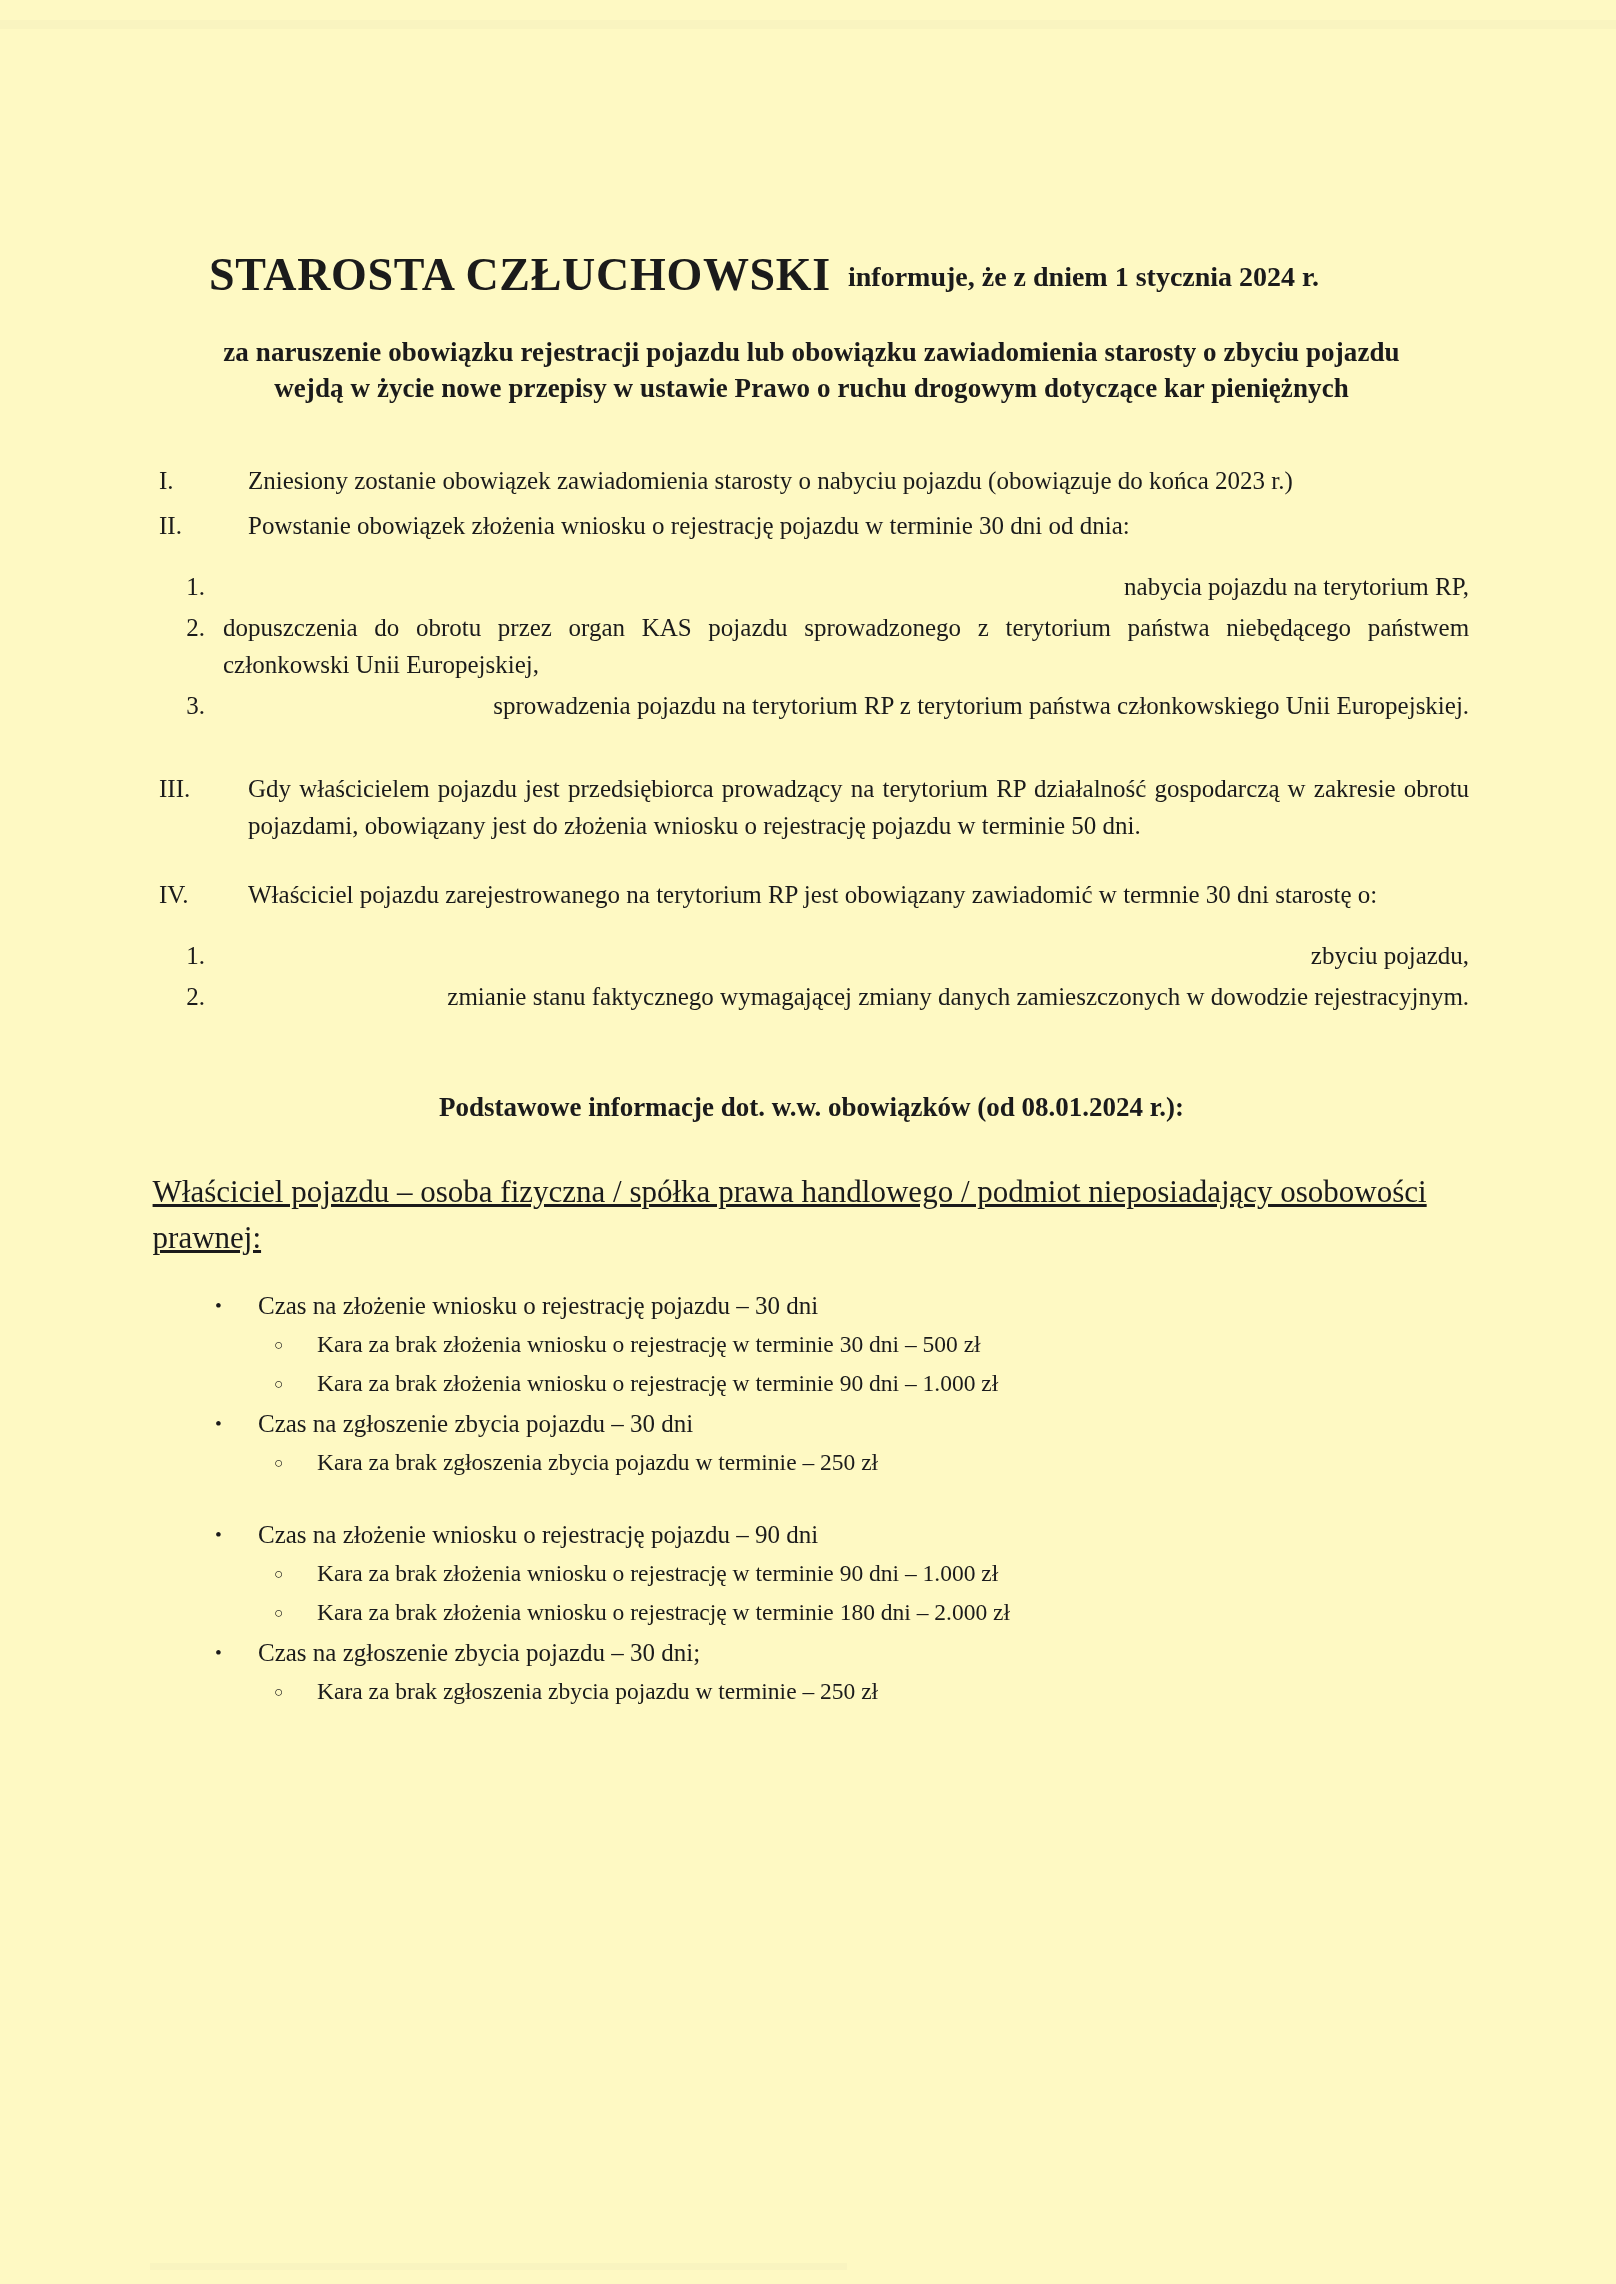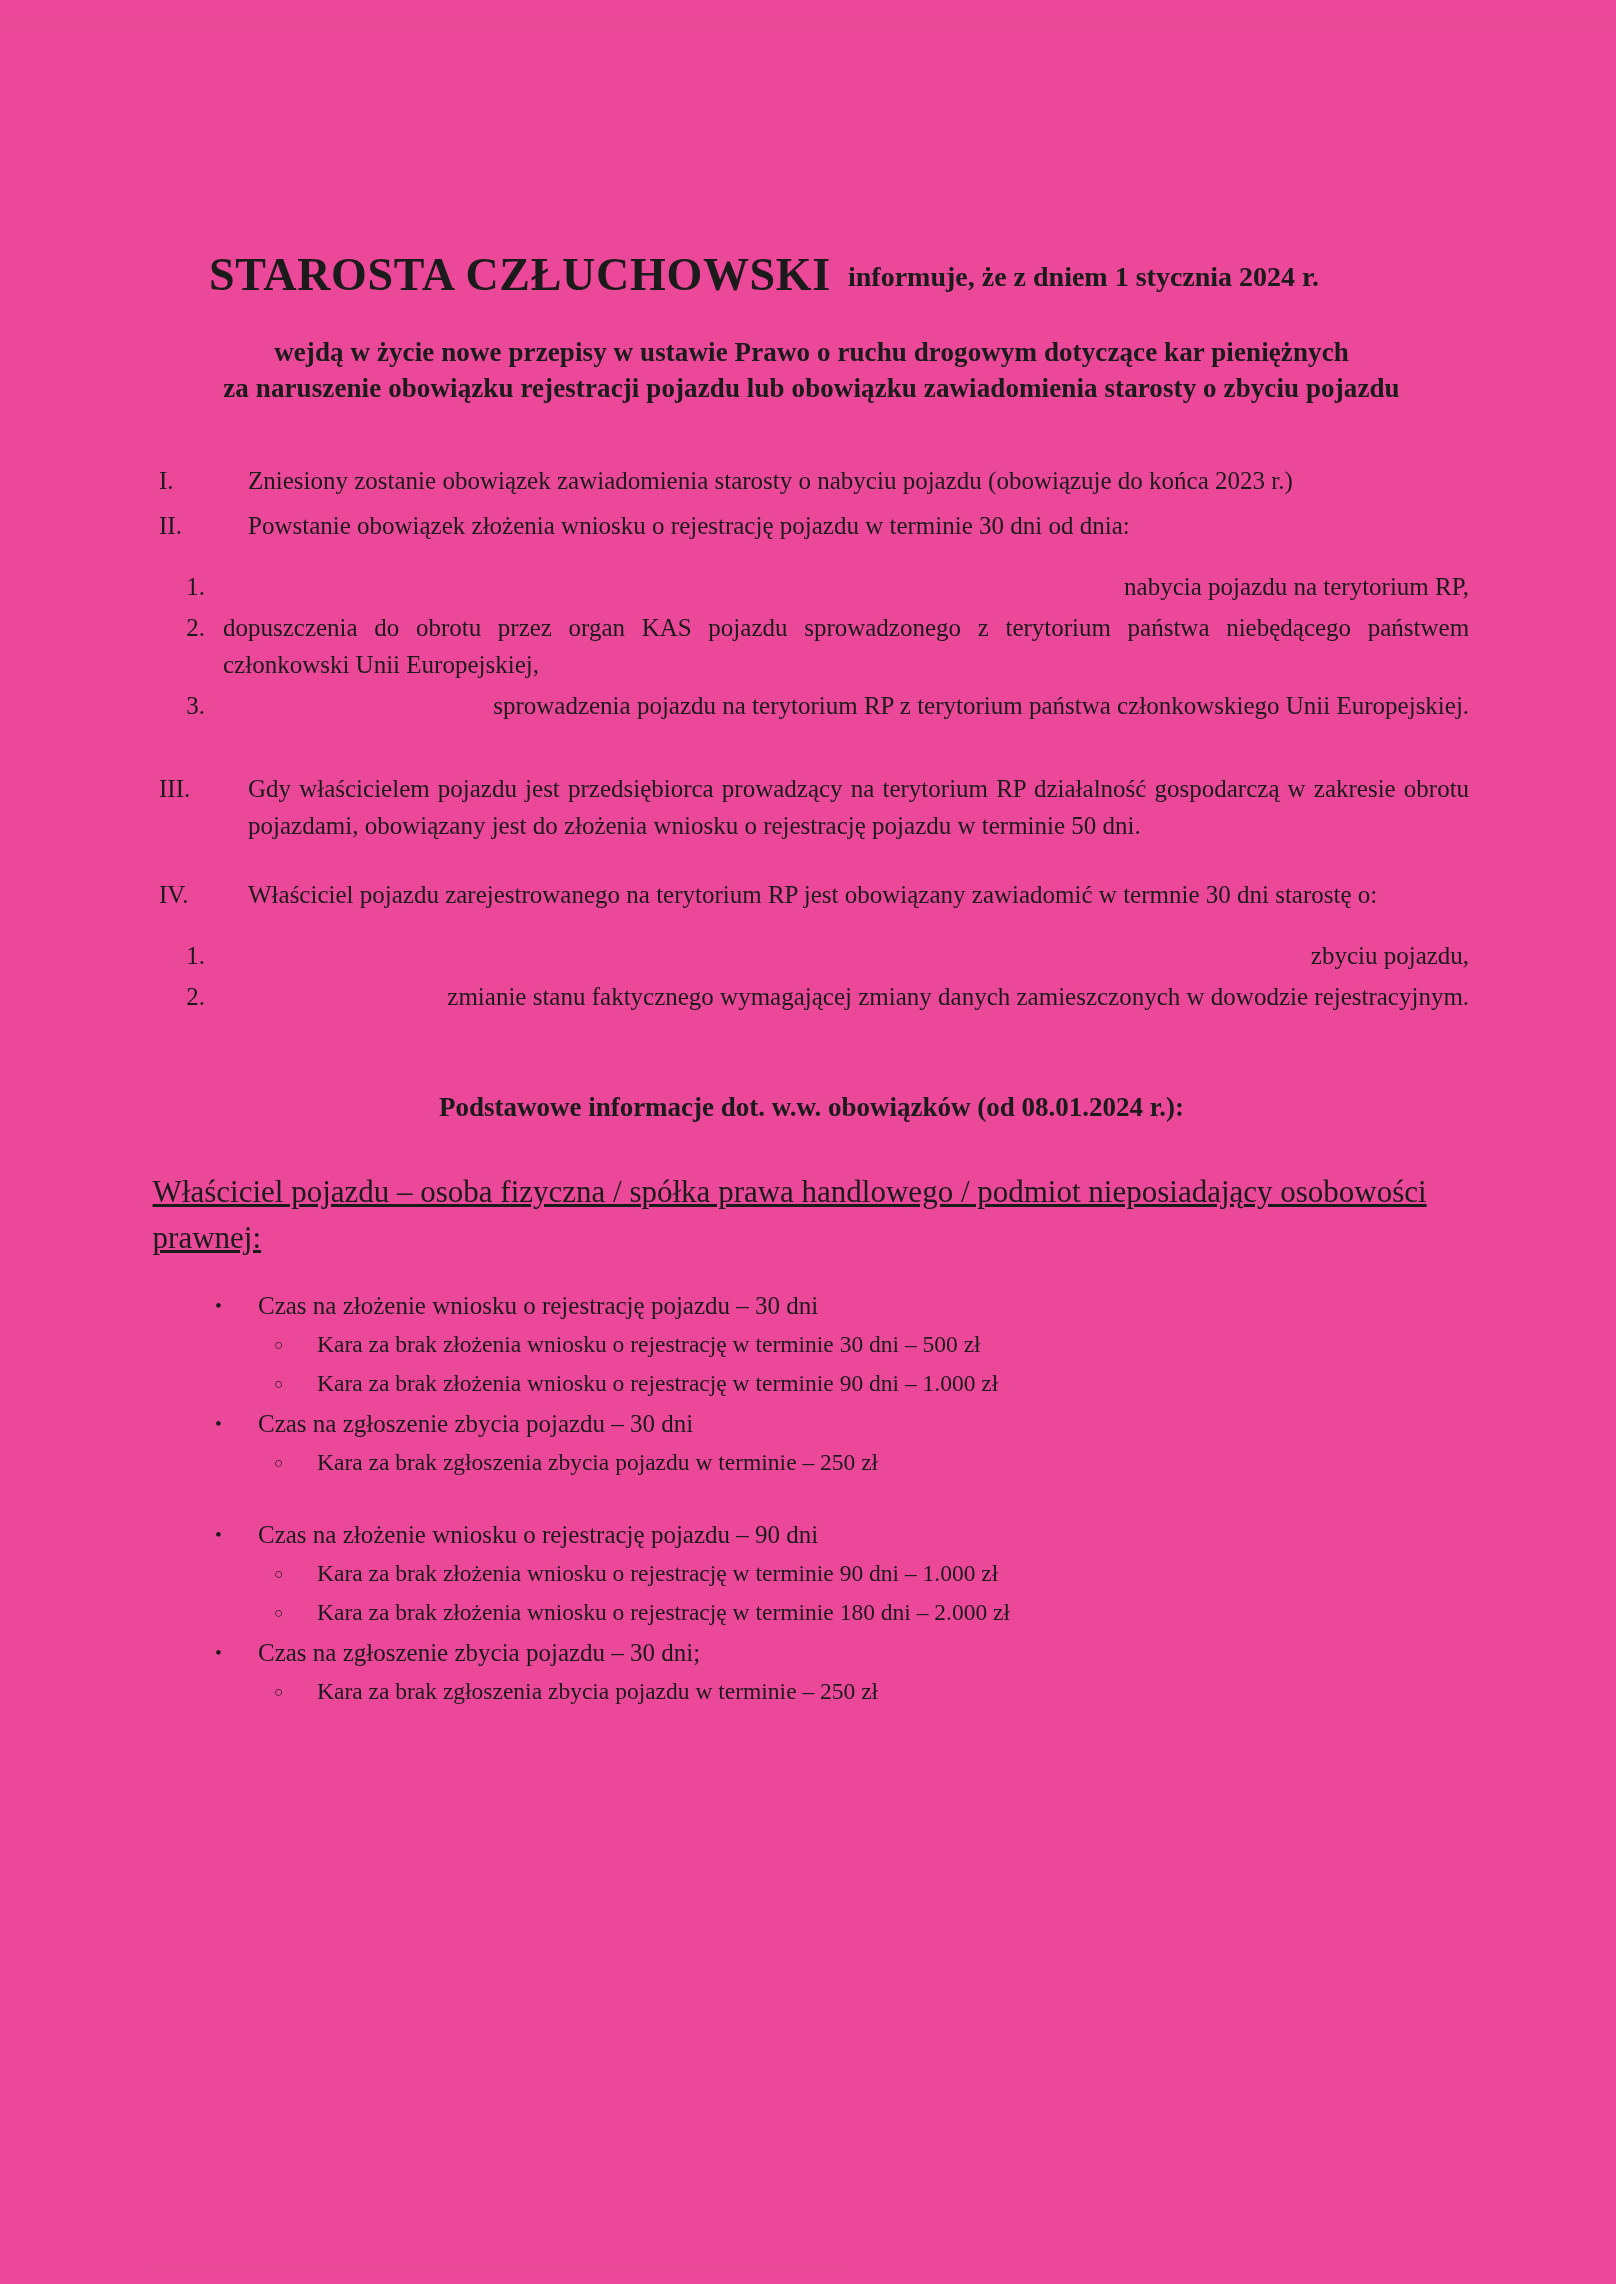--- a/index.html
+++ b/index.html
@@ -7,21 +7,21 @@
     margin: 0;
     padding: 0;
     background: #ffffff;
   }
 
   .page {
     position: relative;
     width: 1616px;
     height: 2284px;
     margin: 0 auto;
-    background: #ec4899;
+    background: #fef9c3;
     font-family: "Liberation Serif", "DejaVu Serif", serif;
     color: #1b1b1b;
     overflow: hidden;
   }
 
   
   .scan-noise {
     position: absolute;
     left: 0; right: 0;
     height: 9px;
@@ -184,22 +184,22 @@
   <div class="scan-noise top"></div>
   <div class="scan-noise bot"></div>
 
   <div class="content">
 
     <div class="title-row">
       <span class="doc-title">STAROSTA CZŁUCHOWSKI</span><span class="doc-title-suffix">informuje, że z dniem 1 stycznia 2024 r.</span>
     </div>
 
     <div class="subtitle">
+      <div>za naruszenie obowiązku rejestracji pojazdu  lub obowiązku zawiadomienia starosty o zbyciu pojazdu</div>
       <div>wejdą w życie nowe przepisy w ustawie Prawo o ruchu drogowym dotyczące kar pieniężnych</div>
-      <div>za naruszenie obowiązku rejestracji pojazdu  lub obowiązku zawiadomienia starosty o zbyciu pojazdu</div>
     </div>
 
     <ul class="roman-list">
 
       <li class="roman-item">
         <span class="roman-marker">I.</span>
         <span class="roman-text nojustify">Zniesiony zostanie obowiązek zawiadomienia starosty o nabyciu pojazdu (obowiązuje do końca 2023 r.)</span>
       </li>
 
       <li class="roman-item">

